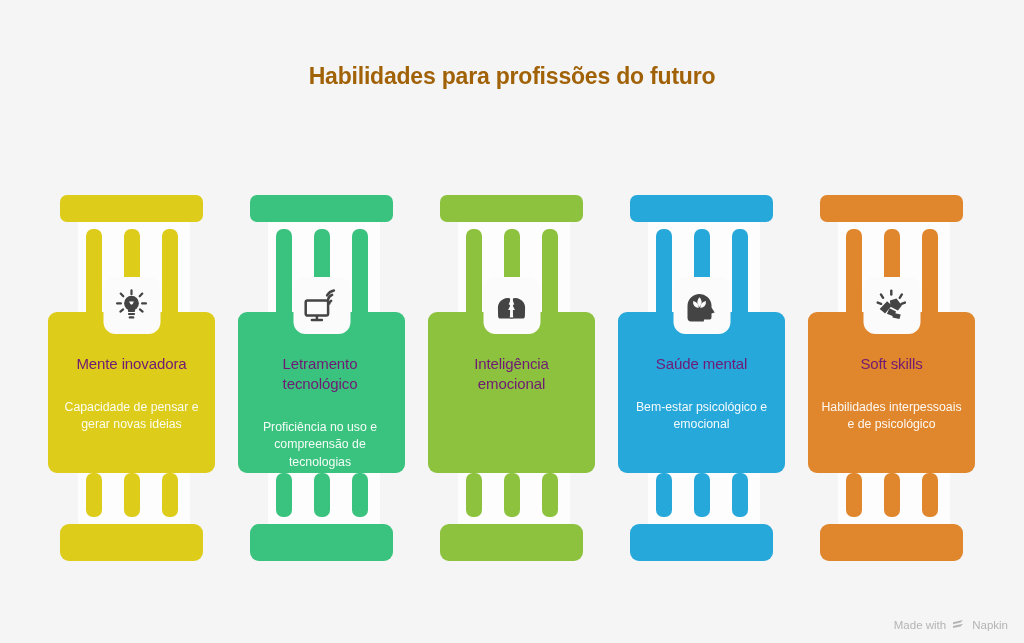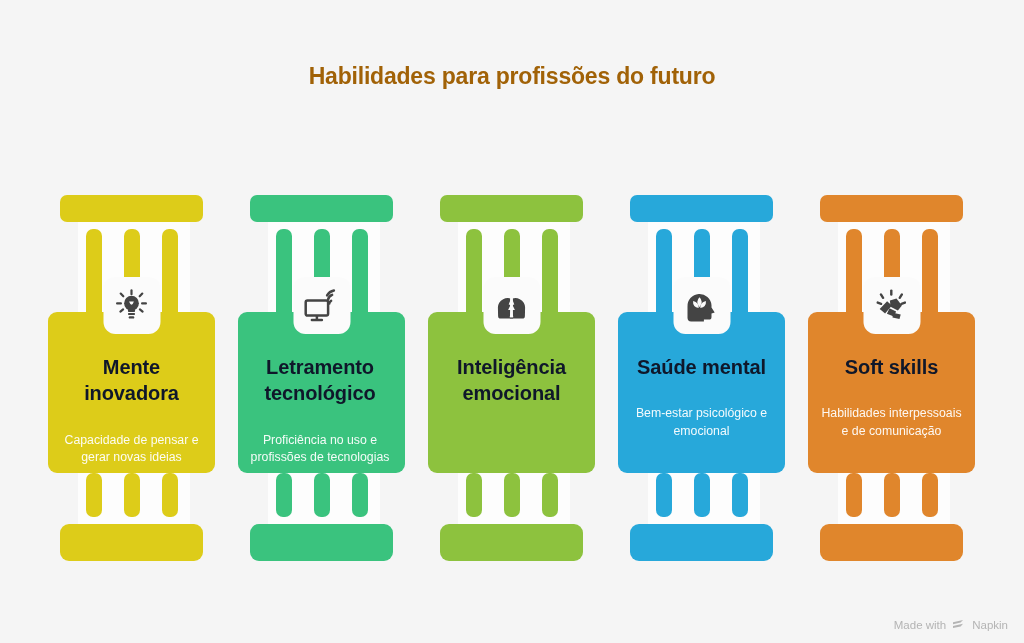--- a/index.html
+++ b/index.html
@@ -98,23 +98,23 @@
     top: 117px;
     width: 167px;
     height: 161px;
     border-radius: 9px;
     padding: 42px 11px 0 11px;
     text-align: center;
     z-index: 3;
   }
 
   .card-title {
-    font-size: 20px;
-    font-weight: bold;
-    color: #0f172a;
+    font-size: 15px;
+    font-weight: normal;
+    color: #701a75;
     line-height: 1.32;
     letter-spacing: -0.1px;
   }
 
   .card-desc {
     margin-top: 25px;
     font-size: 12.3px;
     color: rgba(255,255,255,0.94);
     line-height: 1.42;
   }
@@ -211,21 +211,21 @@
         <rect x="2.2" y="11.4" width="22.4" height="15.2" rx="1.8" stroke="#444444" stroke-width="2.5"></rect>
         <path d="M13.4 26.8 L13.4 30.4" stroke="#444444" stroke-width="2.5"></path>
         <path d="M8.4 31 L18.4 31" stroke="#444444" stroke-width="2.5" stroke-linecap="round"></path>
         <path d="M24.6 10.4 A6.4 6.4 0 0 1 28.6 5.9" stroke="#444444" stroke-width="2.5" stroke-linecap="round"></path>
         <path d="M25.8 14.6 A3 3 0 0 1 27.6 11.8" stroke="#444444" stroke-width="2.5" stroke-linecap="round"></path>
         <path d="M23.6 6.4 A10 10 0 0 1 30.4 1.6" stroke="#444444" stroke-width="2.5" stroke-linecap="round"></path>
       </svg>
     </div>
     <div class="card" style="background: rgb(58, 195, 126); padding-left: 8px;">
       <div class="card-title">Letramento tecnológico</div>
-      <div class="card-desc">Proficiência no uso e profissões de tecnologias</div>
+      <div class="card-desc">Proficiência no uso e compreensão de tecnologias</div>
     </div>
   </div>
 
   <div class="column c2">
     <div class="panel"></div>
     <div class="cap top" style="background: rgb(141, 194, 62);"></div>
     <div class="pillars upper">
       <div class="pillar" style="background: rgb(141, 194, 62);"></div>
       <div class="pillar" style="background: rgb(141, 194, 62);"></div>
       <div class="pillar" style="background: rgb(141, 194, 62);"></div>
@@ -299,21 +299,21 @@
         <path d="M4.2 13.6 L7.6 14.8" stroke="#444444" stroke-width="2.4" stroke-linecap="round"></path>
         <path d="M31.4 13.6 L28 14.8" stroke="#444444" stroke-width="2.4" stroke-linecap="round"></path>
         <path d="M16.4 11.6 L23 9.6 L28.4 16.4 L24.4 21.4 L17 17.8 Z"></path>
         <path d="M13.6 12.2 L18.4 16.6 L11.6 24.6 L6.2 20 Z"></path>
         <path d="M16 19.2 L22.6 22.6 L20.4 27.6 L13.4 24.8 Z"></path>
         <path d="M19.4 23.8 L27.2 25.6 L26 30 L19 28.4 Z"></path>
       </svg>
     </div>
     <div class="card" style="background: rgb(224, 134, 44);">
       <div class="card-title">Soft skills</div>
-      <div class="card-desc">Habilidades interpessoais e de comunicação</div>
+      <div class="card-desc">Habilidades interpessoais e de psicológico</div>
     </div>
   </div>
 
 </div>
 
 <div class="watermark" style="color: rgb(180, 180, 180); margin-left: 41px;">
   <span>Made with</span>
   <svg class="np-logo" width="14" height="12" viewBox="0 0 14 12">
     <path d="M1 3.2 L11 1 L8.6 3.6 L1 5.2 Z" fill="#b4b4b4"></path>
     <path d="M1 7 L11 4.8 L8.6 7.4 L1 9 Z" fill="#b4b4b4"></path>

